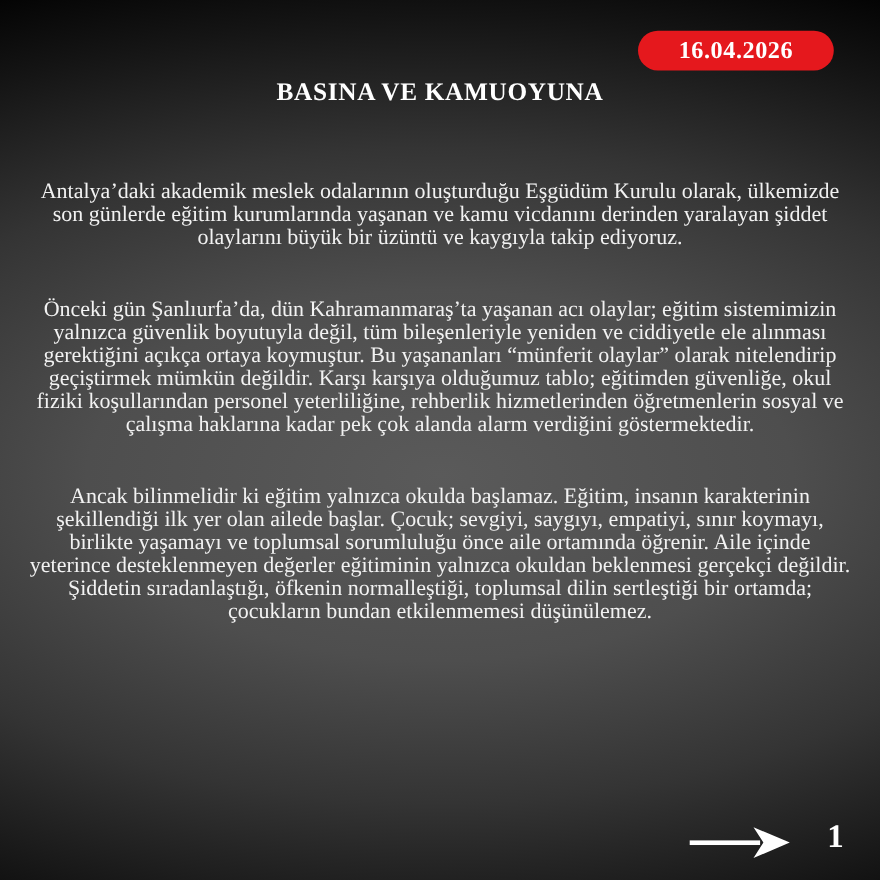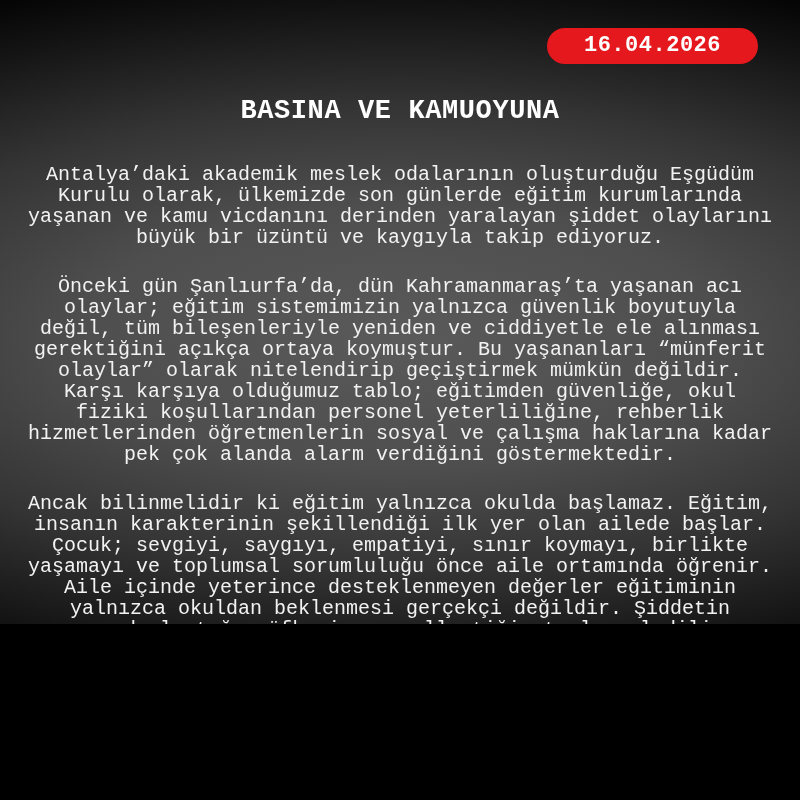--- a/index.html
+++ b/index.html
@@ -3,23 +3,23 @@
 <meta charset="utf-8">
 <style>
   html, body {
     margin: 0;
     padding: 0;
     background: #000;
   }
   .page {
     position: relative;
     width: 800px;
-    height: 624px;
+    height: 800px;
     overflow: hidden;
-    font-family: Liberation Mono, monospace;
+    font-family: Liberation Serif, serif;
     background:
       radial-gradient(ellipse 118% 62% at 50% 54%,
         #5a5a5a 0%,
         #4e4e4e 34%,
         #343434 60%,
         #141414 84%,
         #000000 100%);
   }
   .date-badge {
     position: absolute;
@@ -31,46 +31,46 @@
     border-radius: 18px;
     background: #e5181d;
     color: #ffffff;
     font-size: 22px;
     font-weight: 700;
     letter-spacing: 0.5px;
     text-align: center;
   }
   .title {
     position: absolute;
-    top: 96px;
+    top: 71px;
     left: 0;
     width: 100%;
     text-align: center;
     color: #ffffff;
-    font-size: 27px;
+    font-size: 23px;
     font-weight: 700;
     letter-spacing: 0.6px;
     margin: 0;
   }
   .content {
     position: absolute;
     top: 164px;
     left: 50%;
     transform: translateX(-50%);
     width: 748px;
     text-align: center;
     color: #f2f2f2;
     font-size: 20px;
     line-height: 21px;
   }
   .content p {
     margin: 0;
   }
   .content p + p {
-    margin-top: 28px;
+    margin-top: 44px;
   }
   .footer-arrow {
     position: absolute;
     left: 626px;
     top: 751px;
     width: 93px;
     height: 30px;
     cursor: pointer;
   }
   .footer-arrow svg {

